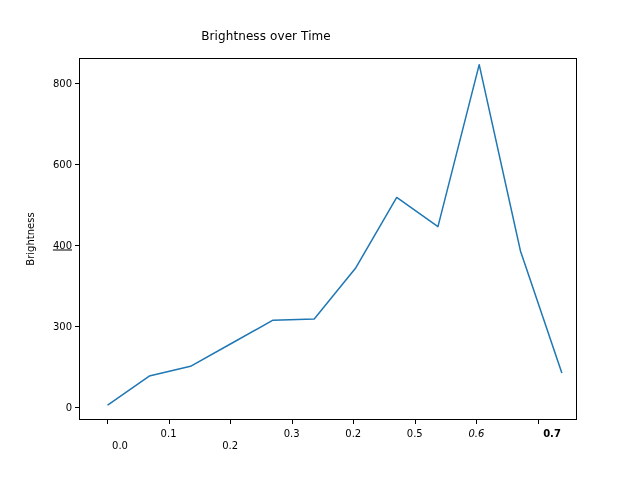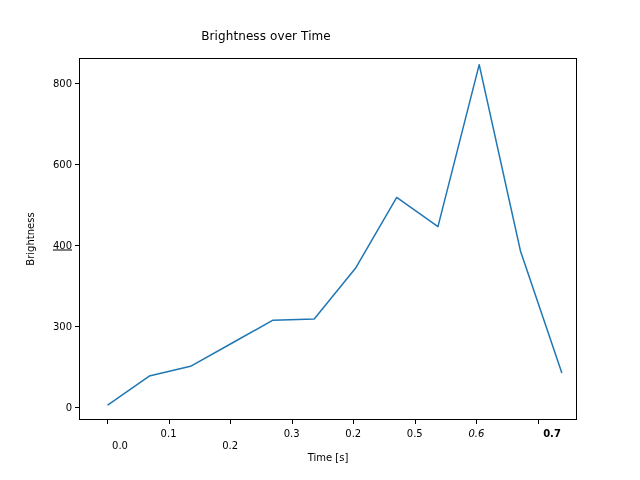--- a/index.html
+++ b/index.html
@@ -157,21 +157,20 @@
       <div class="xtick-mark" style="left: 107.009px;"></div>
       <div class="xtick-mark" style="left: 168.566px;"></div>
       <div class="xtick-mark" style="left: 230.124px;"></div>
       <div class="xtick-mark" style="left: 291.681px;"></div>
       <div class="xtick-mark" style="left: 353.239px;"></div>
       <div class="xtick-mark" style="left: 414.796px;"></div>
       <div class="xtick-mark" style="left: 476.354px;"></div>
       <div class="xtick-mark" style="left: 537.911px;"></div>
     </div>
 
-  <div id="xlabel">Time [s]</div>
 
   <div id="axes-area">
     <svg id="plot-svg" viewBox="0 0 498 362" preserveAspectRatio="none">
       <polyline id="data-line" fill="none" stroke="#1f77b4" stroke-width="1.5" stroke-linejoin="round" stroke-linecap="round" points="28.01,345.80 69.25,317.05 110.50,307.34 151.74,284.26 192.98,261.17 234.23,259.96 275.47,209.34 316.71,138.48 357.96,167.64 399.20,5.67 440.44,191.93 481.69,313.41"></polyline>
     </svg>
   </div>
 
 </div>
 
 </body></html>

